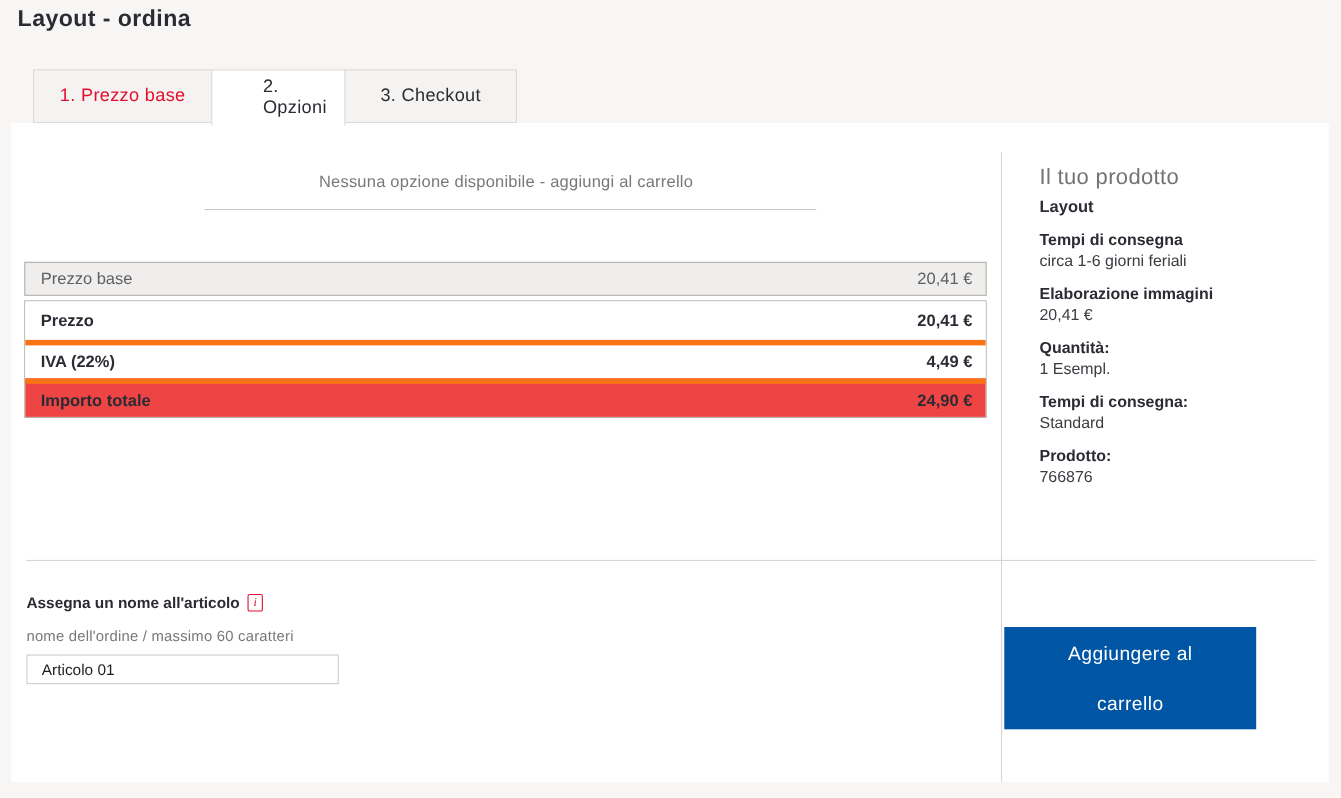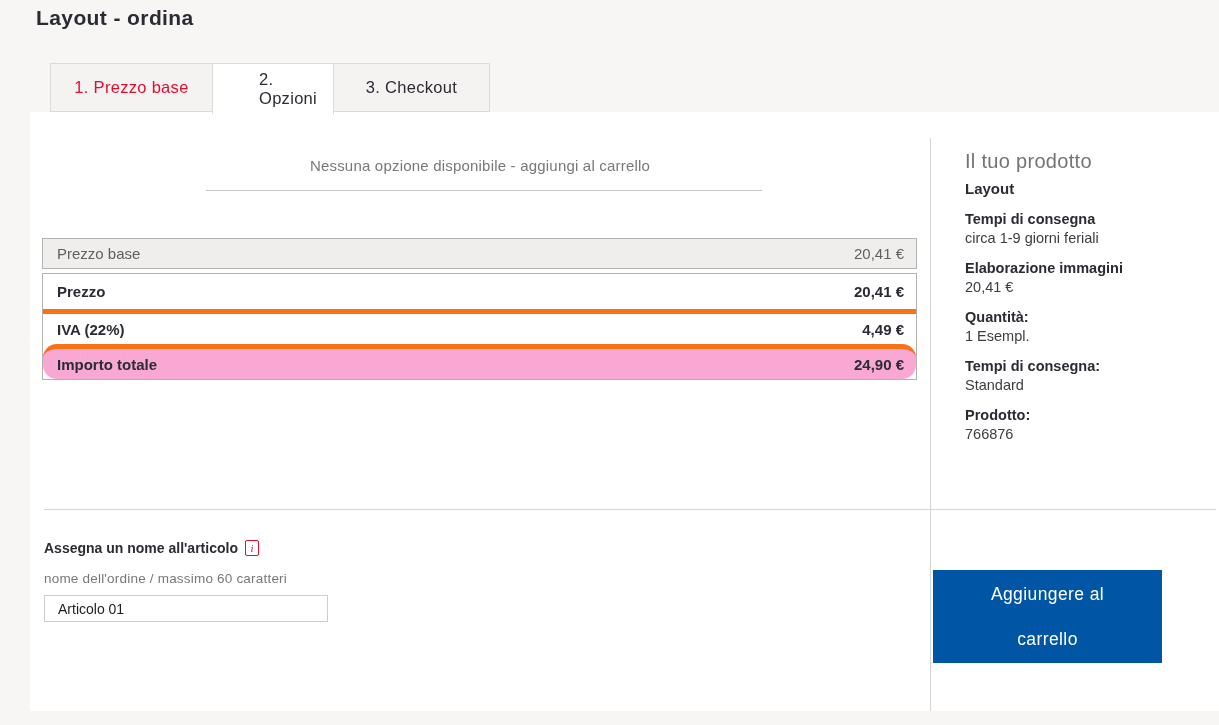--- a/index.html
+++ b/index.html
@@ -4,21 +4,21 @@
 <style>
   * { margin: 0; padding: 0; box-sizing: border-box; }
   html,body { width: 1219px; height: 725px; }
   body {
     font-family: "Liberation Sans", "DejaVu Sans", sans-serif;
     background: #f7f6f4;
     color: #2d2d35;
     position: relative;
     overflow: hidden;
   }
-  .stage { position: absolute; inset: 0; width: 1001px; height: 725px; margin-left: 20px; }
+  .stage { position: absolute; inset: 0; width: 1001px; height: 725px; }
 
   
   .page-title {
     position: absolute; left: 16px; top: 6px;
     font-size: 21px; font-weight: 700; letter-spacing: .4px; color: #2b2b33;
   }
 
   
   .tabs { position: absolute; left: 30px; top: 63px; display: flex; height: 49px; }
   .tab {
@@ -49,21 +49,21 @@
   
   .price-table { position: absolute; top: 126px; left: 12px; width: 875px; font-size: 15px; }
   .ptable-row { display: flex; align-items: center; }
   .ptable-first {
     height: 31px; background: #efeeec; border: 1px solid #b3b2af;
     color: #5f6063; margin-bottom: 4px;
   }
   .ptable-rest { border: 1px solid #b3b2af; }
   .ptable-rest .ptable-row { height: 35px; font-weight: 700; color: #2b2b33; background: #fff; }
   .ptable-rest .ptable-row + .ptable-row { border-top: 5px solid #f97316; }
-  .ptable-rest .ptable-row.total { background: #f9a8d4; border-radius: 14px; }
+  .ptable-rest .ptable-row.total { background: #ef4444; }
   .pt-label { padding-left: 14px; }
   .pt-value { margin-left: auto; padding-right: 12px; }
 
   
   .h-divider { position: absolute; top: 397px; left: 14px; width: 1172px; height: 1px; background: #d7d5d2; }
   .v-divider { position: absolute; left: 900px; top: 26px; width: 1px; height: 573px; background: #d7d5d2; }
 
   
   .name-label-row { position: absolute; top: 428px; left: 14px; font-size: 14px; font-weight: 700; color: #2b2b33; display: flex; align-items: center; }
   .info-icon {
@@ -146,21 +146,21 @@
     </div>
     <div class="name-hint">nome dell'ordine / massimo 60 caratteri</div>
     <input class="name-input" type="text" value="Articolo 01" style="">
 
     <div class="sidebar">
       <div class="sidebar-title">Il tuo prodotto</div>
       <div class="sidebar-name">Layout</div>
 
       <div class="detail-block">
         <div class="detail-label">Tempi di consegna</div>
-        <div class="detail-value">circa 1-9 giorni feriali</div>
+        <div class="detail-value">circa 1-6 giorni feriali</div>
       </div>
       <div class="detail-block">
         <div class="detail-label">Elaborazione immagini</div>
         <div class="detail-value">20,41 €</div>
       </div>
       <div class="detail-block">
         <div class="detail-label">Quantità:</div>
         <div class="detail-value">1 Esempl.</div>
       </div>
       <div class="detail-block">

